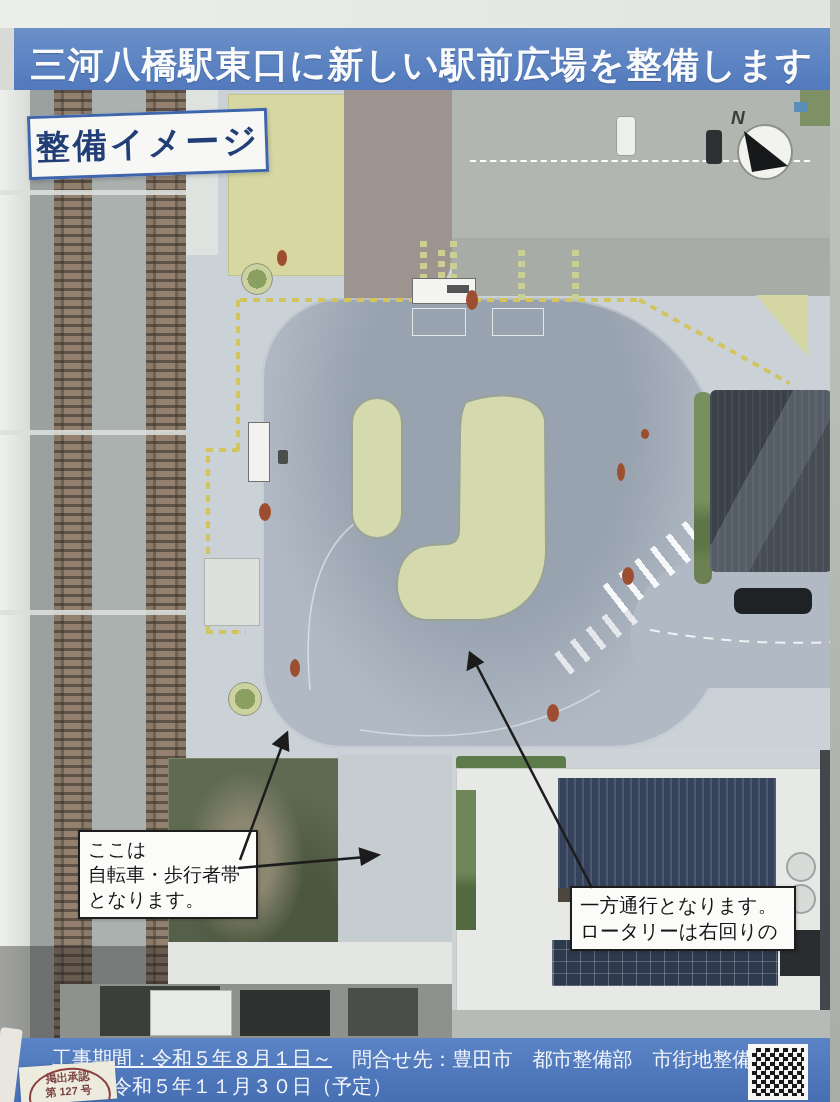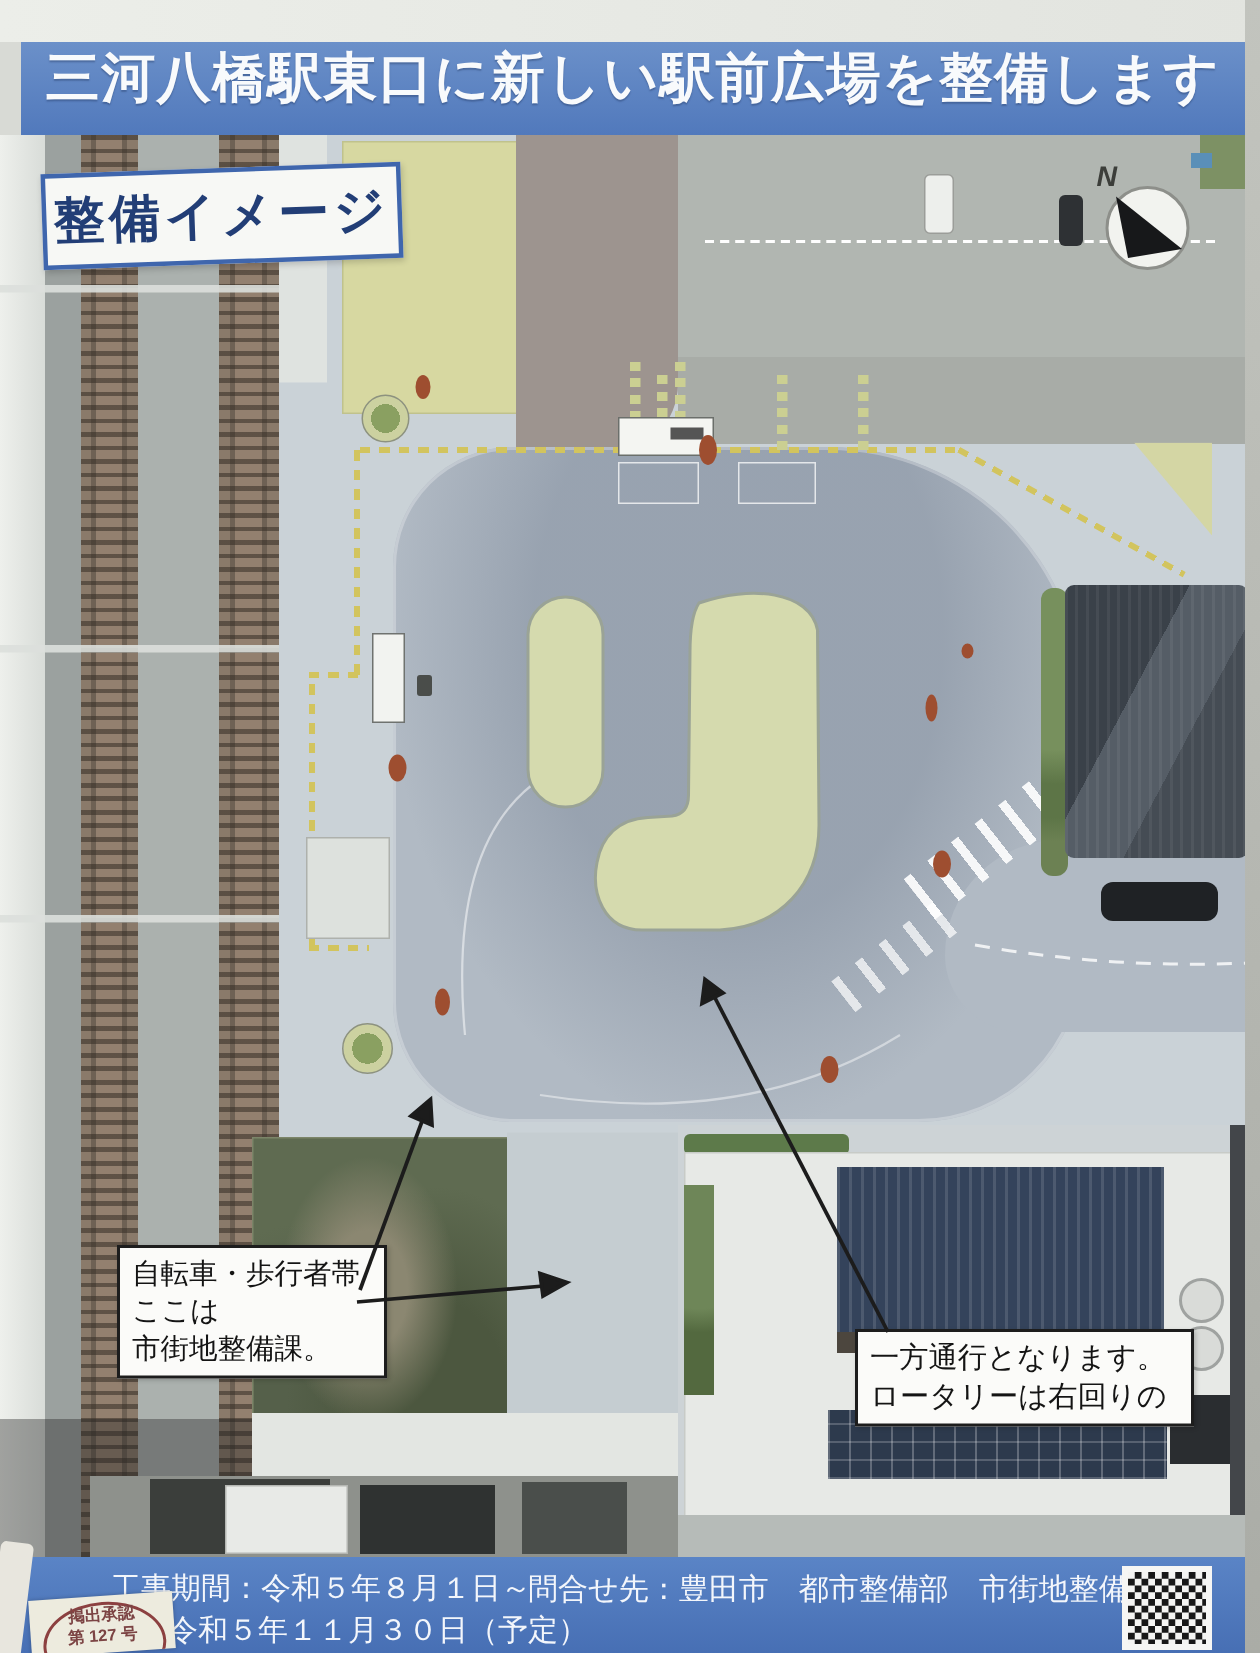--- a/index.html
+++ b/index.html
@@ -8,21 +8,21 @@
     background:#d8dad5;
     font-family:"Liberation Sans","DejaVu Sans",sans-serif;
     -webkit-font-smoothing:antialiased;
   }
   .abs{position:absolute;}
   
   .top-strip{left:0;top:0;width:840px;height:28px;background:linear-gradient(90deg,#eceee9,#e2e4df);}
   .right-strip{left:830px;top:0;width:10px;height:1102px;background:linear-gradient(180deg,#c2c4be,#aaaca6);}
   .left-tape{left:-4px;top:1028px;width:22px;height:80px;background:#e8e6de;transform:rotate(7deg);border-radius:4px;}
   
-  .banner{left:14px;top:28px;width:816px;height:62px;background:linear-gradient(180deg,#6b90c9,#5179bc);display:flex;align-items:flex-start;justify-content:center;}
+  .banner{left:14px;top:28px;width:816px;height:62px;background:linear-gradient(180deg,#6b90c9,#5179bc);display:flex;align-items:flex-end;justify-content:center;}
   .banner-title{color:#f8fafc;font-size:36px;font-weight:bold;letter-spacing:1px;white-space:nowrap;text-shadow:0 1px 1px rgba(30,50,90,.35);}
   
   .map{left:0;top:90px;width:832px;height:948px;background:#cad2d7;overflow:hidden;}
   .map .abs{position:absolute;}
   
   .rail-corridor{left:0;top:0;width:188px;height:948px;background:#b5bab8;}
   .roof-band{left:0;top:0;width:30px;height:948px;background:linear-gradient(90deg,#eef0ec,#d8dcd8);}
   .gap-strip{left:30px;top:0;width:24px;height:948px;background:#9ba19f;}
   .track{top:0;width:38px;height:948px;
     background:repeating-linear-gradient(0deg,rgba(52,44,36,.55) 0 3px,rgba(0,0,0,0) 3px 9px),
@@ -124,21 +124,21 @@
     display:flex;align-items:center;justify-content:center;transform:rotate(-2deg);box-shadow:1px 2px 4px rgba(0,0,0,.18);}
   .img-label span{color:#223e76;font-size:34px;font-weight:bold;letter-spacing:3px;white-space:nowrap;}
   
   .callout{background:#fbfbf9;border:2.5px solid #1d1d1d;color:#141414;padding:5px 8px;line-height:1.32;box-shadow:1px 1px 3px rgba(0,0,0,.2);}
   .callout div{white-space:nowrap;}
   .co-bike{left:78px;top:830px;width:160px;font-size:19px;}
   .co-rotary{left:570px;top:886px;width:206px;font-size:19.5px;}
   
   .footer{left:12px;top:1038px;width:820px;height:64px;background:linear-gradient(180deg,#5a84c6,#476fb4);color:#f3f6fb;}
   .footer .ln{position:absolute;white-space:nowrap;font-size:20px;}
-  .p1{left:62px;top:7px;}
+  .p1{left:40px;top:7px;text-decoration:underline;}
   .p2{left:100px;top:35px;}
   .c1{left:340px;top:8px;font-size:19px;}
   .c2{left:430px;top:36px;font-size:19px;}
   .qr{left:748px;top:1044px;width:60px;height:56px;background:#f6f6f4;padding:4px;box-sizing:border-box;}
   .qr-inner{width:100%;height:100%;background:repeating-conic-gradient(#181818 0 25%,#f4f4f2 0 50%);background-size:9px 9px;}
   
   .stamp{left:20px;top:1064px;width:96px;height:38px;background:#edebde;transform:rotate(-4deg);overflow:hidden;box-shadow:0 0 3px rgba(0,0,0,.25);}
   .stamp-ellipse{position:absolute;left:8px;top:4px;width:78px;height:52px;border:2px solid #8c4040;border-radius:50%;}
   .stamp-text{position:absolute;left:0;top:7px;width:96px;text-align:center;color:#7c4444;font-size:11px;line-height:1.25;font-weight:bold;}
   svg{position:absolute;left:0;top:0;pointer-events:none;}
@@ -263,23 +263,23 @@
     </g>
     <text x="731" y="34" font-size="19" font-style="italic" font-weight="bold" fill="#3c3e3a">N</text>
   </svg>
 </div>
 
 <div class="abs img-label">
   <span>整備イメージ</span>
 </div>
 
 <div class="abs callout co-bike">
+  <div>ここは</div>
   <div>自転車・歩行者帯</div>
-  <div>ここは</div>
-  <div>市街地整備課。</div>
+  <div>となります。</div>
 </div>
 <div class="abs callout co-rotary">
   <div>一方通行となります。</div>
   <div>ロータリーは右回りの</div>
 </div>
 
 <svg width="840" height="1102" viewBox="0 0 840 1102">
   <g stroke="#1c1c1c" stroke-width="2.5" fill="#1c1c1c">
     <line x1="238" y1="868" x2="366" y2="857"></line>
     <polygon points="378,855 360,849 362,864"></polygon>

